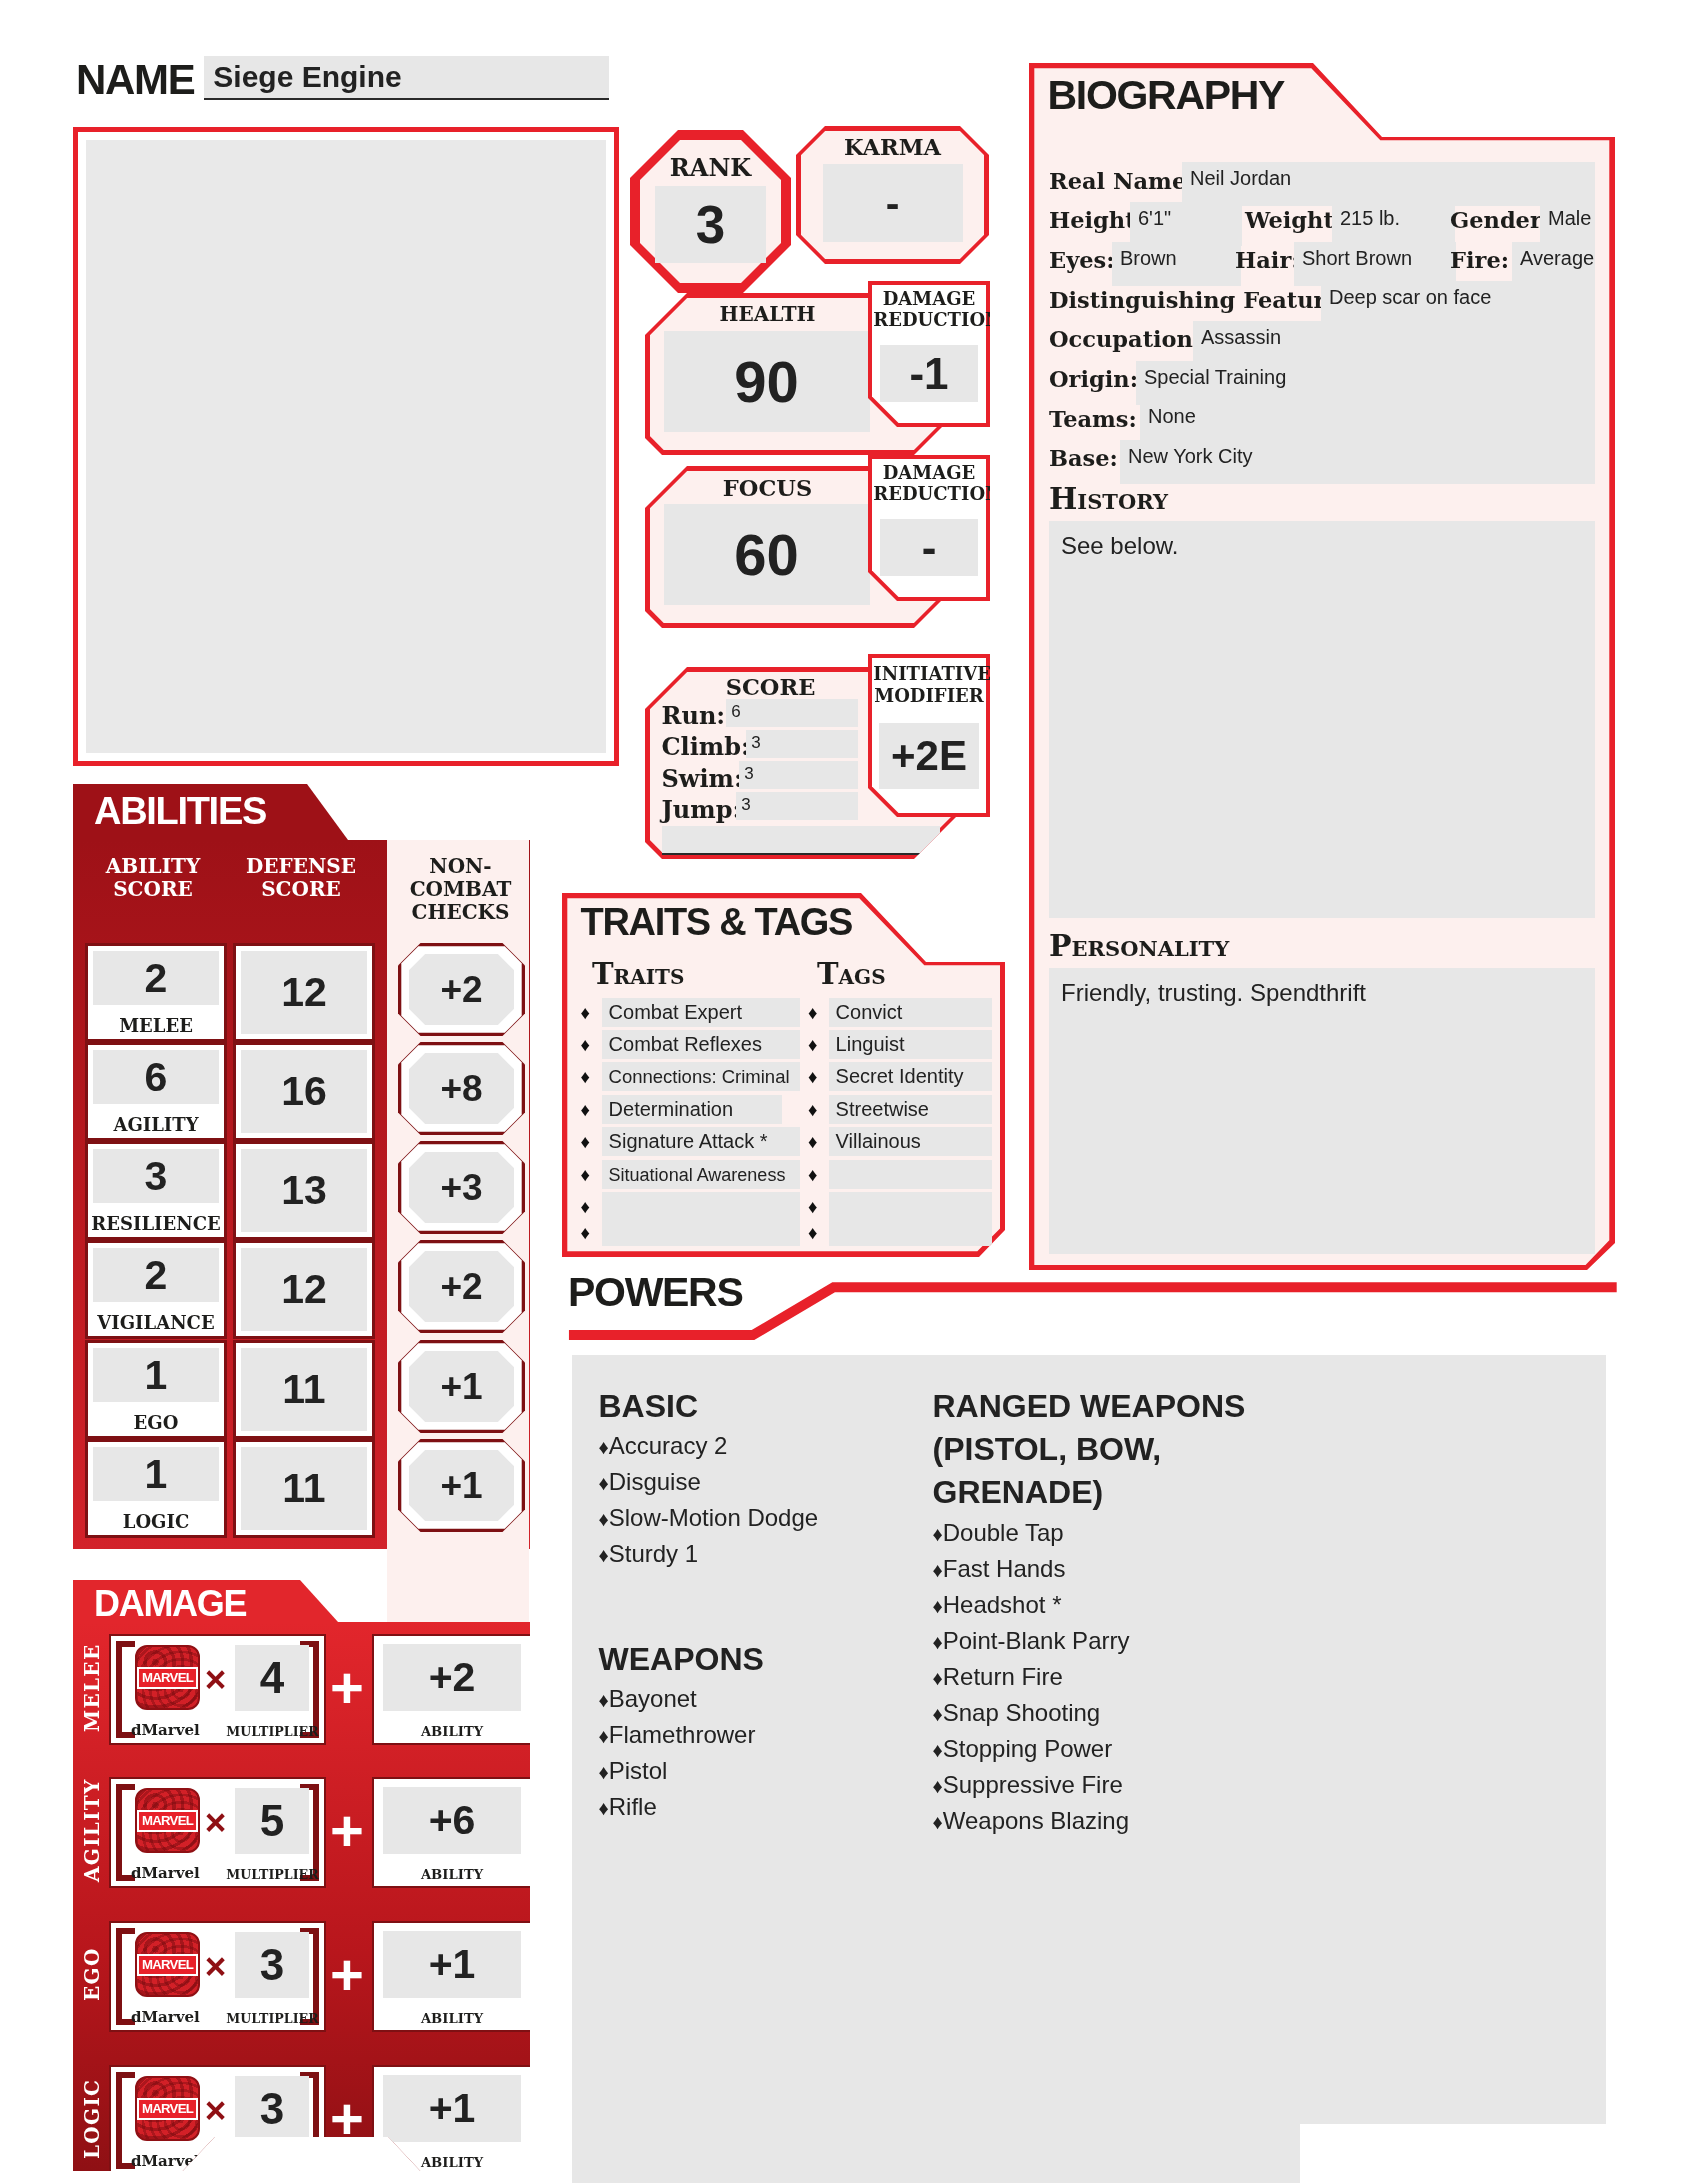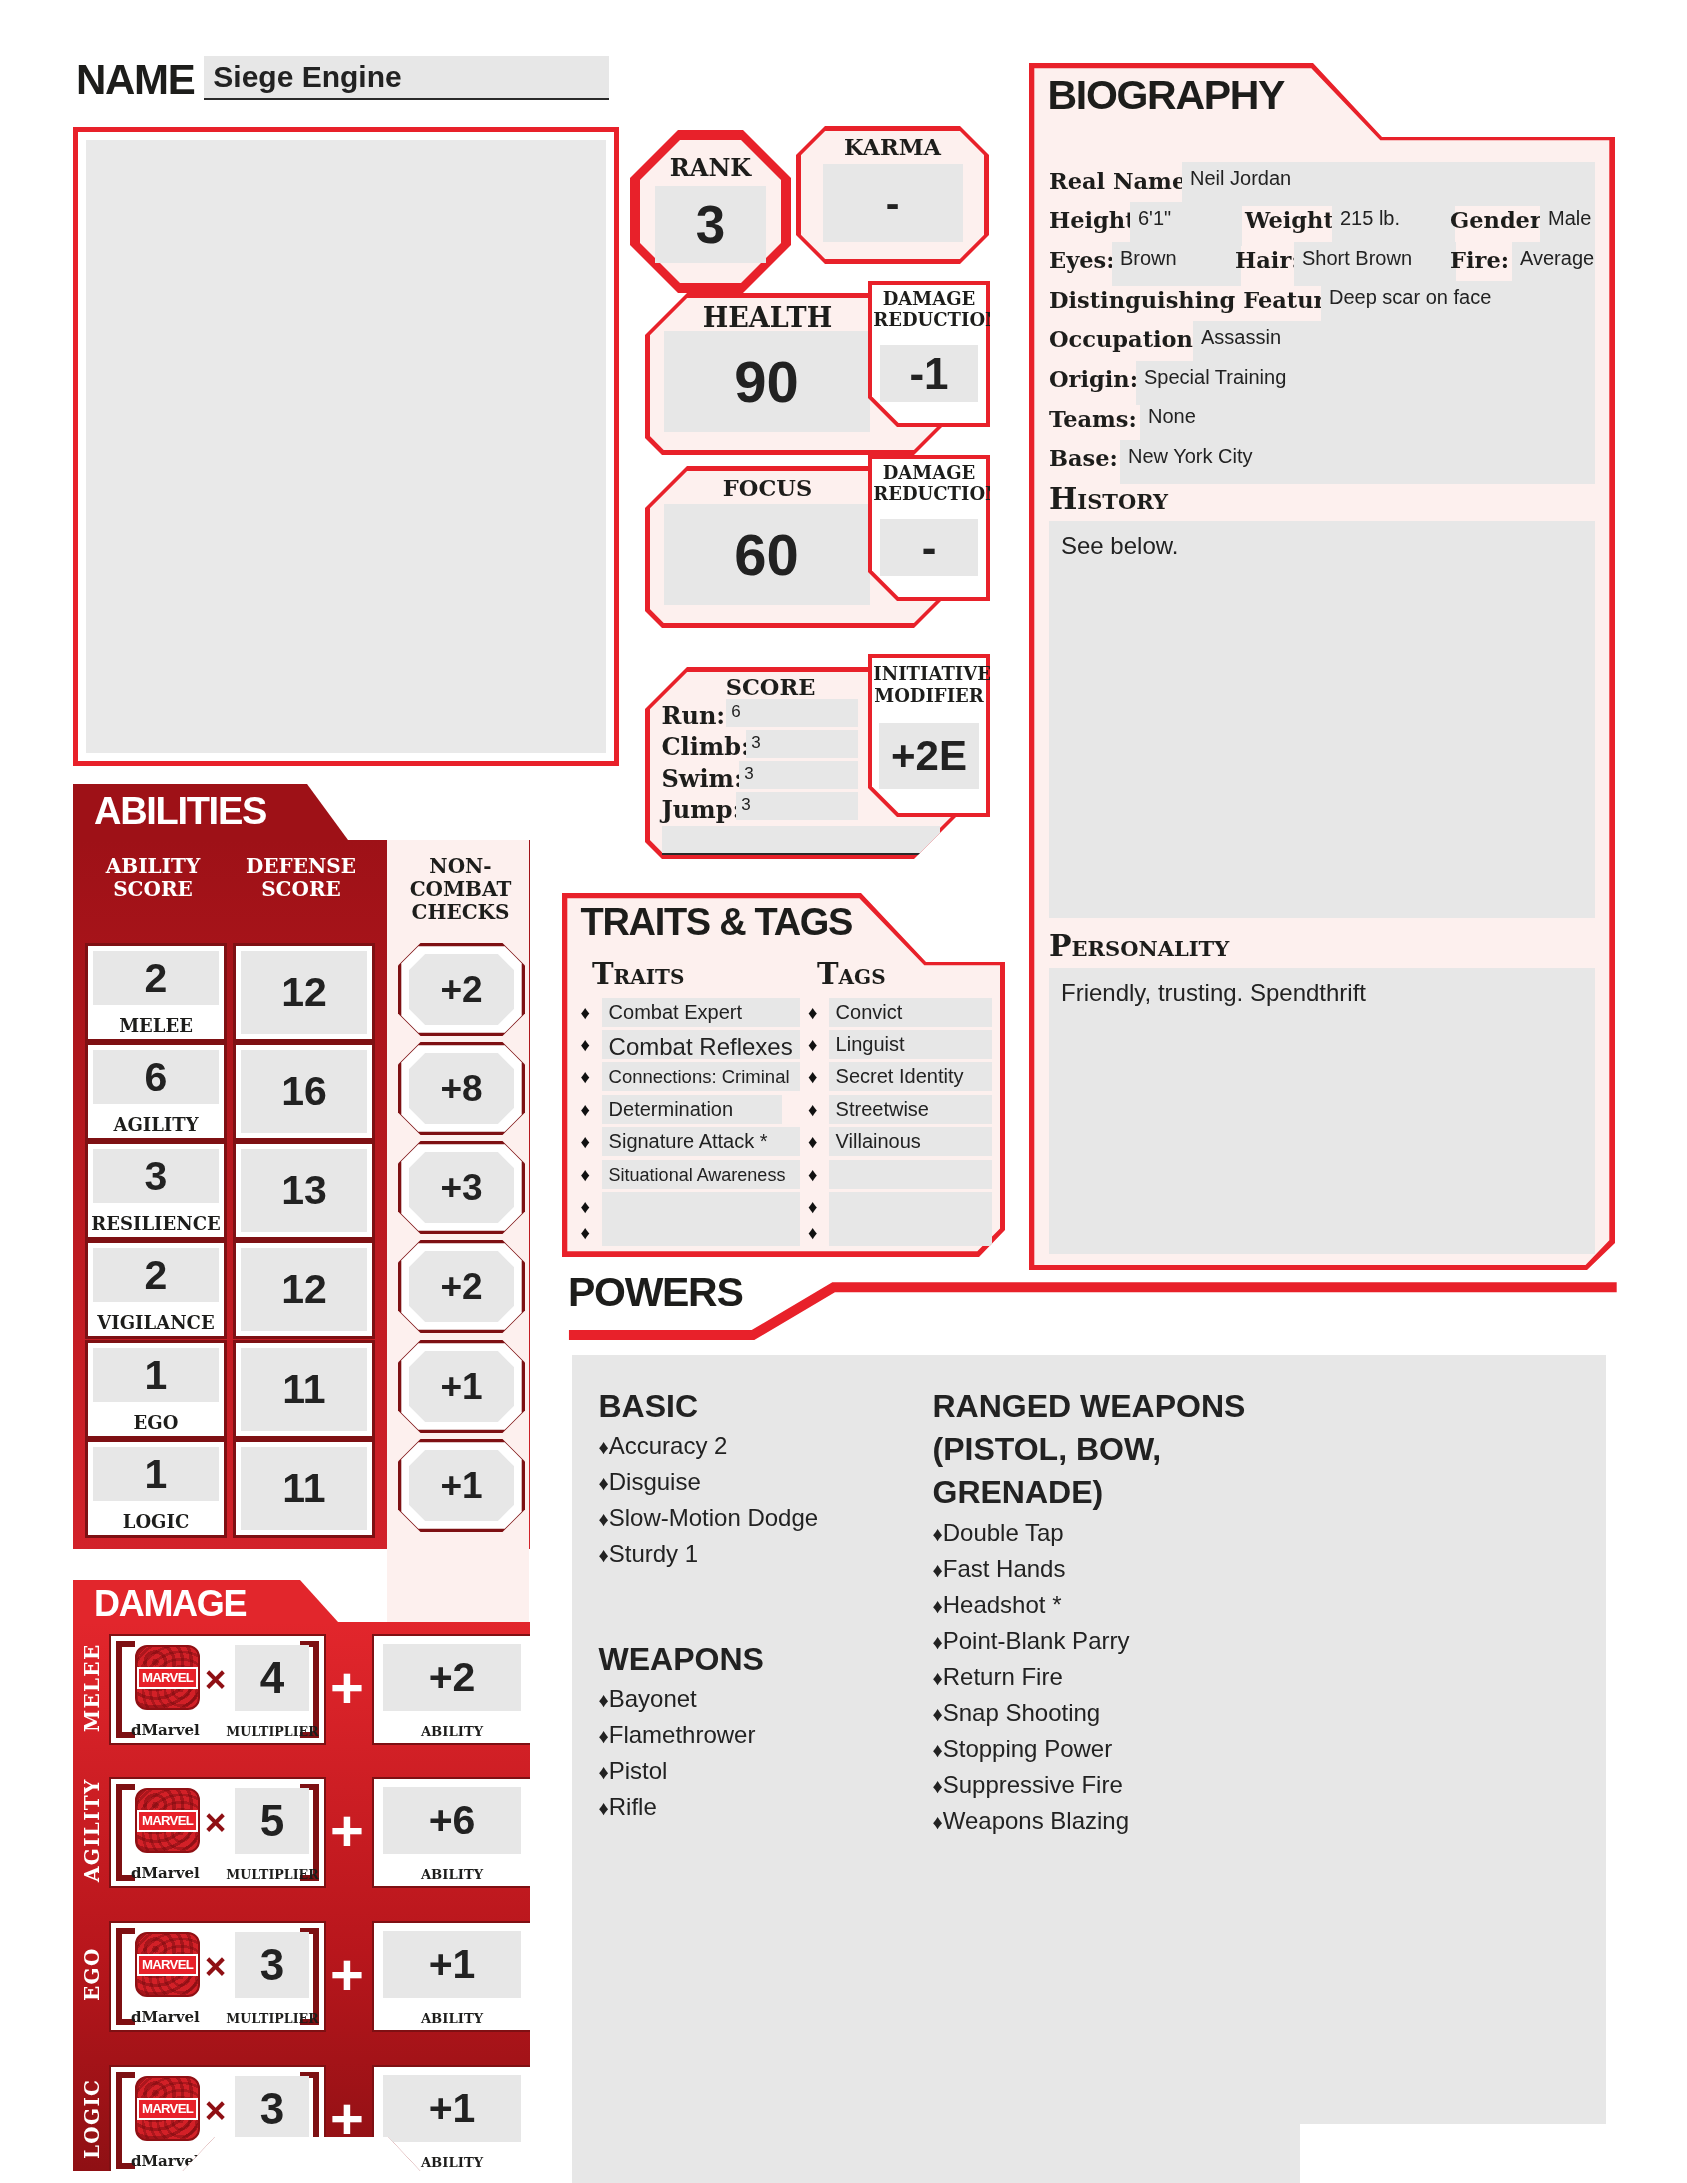--- a/index.html
+++ b/index.html
@@ -62,21 +62,21 @@
   <div class="abs" style="left:796px;top:126px;width:193px;height:138px;background:#e8212a;clip-path:polygon(29px 0,calc(100% - 29px) 0,100% 29px,100% calc(100% - 29px),calc(100% - 29px) 100%,29px 100%,0 calc(100% - 29px),0 29px);">
     <div class="abs" style="inset:4.6px;background:#fdf0ee;clip-path:polygon(25px 0,calc(100% - 25px) 0,100% 25px,100% calc(100% - 25px),calc(100% - 25px) 100%,25px 100%,0 calc(100% - 25px),0 25px);"></div>
     <div class="abs slab" style="left:0;right:0;top:8px;text-align:center;font-size:22.5px;">KARMA</div>
     <div class="abs field ctr" style="left:26.5px;right:26.5px;top:38px;height:78px;">
       <span class="num" style="font-size:41px;">-</span>
     </div>
   </div>
 
   <div class="abs p-red" style="left:645px;top:293px;width:311px;height:162px;">
     <div class="p-pink"></div>
-    <div class="abs slab" style="left:20px;width:205px;top:9.3px;text-align:center;font-size:27px;">HEALTH</div>
+    <div class="abs slab" style="left:20px;width:205px;top:9.3px;text-align:center;font-size:20px;">HEALTH</div>
     <div class="abs field ctr" style="left:18.5px;width:206px;top:38px;height:101px;">
       <span class="num" style="font-size:58px;">90</span>
     </div>
   </div>
   <div class="abs dr-red" style="left:868px;top:281px;width:122px;height:146px;">
     <div class="dr-in"></div>
     <div class="abs slab" style="left:5.3px;right:5.3px;top:8px;text-align:center;font-size:18px;line-height:1.15;">DAMAGE REDUCTION</div>
     <div class="abs field ctr" style="left:12px;right:12px;top:64px;height:57px;">
       <span class="num" style="font-size:44px;">-1</span>
     </div>
@@ -297,21 +297,21 @@
     <div class="abs heavy" style="left:18.5px;top:8px;font-size:38px;">TRAITS &amp; TAGS</div>
     <div class="abs slab sc" style="left:30px;top:64px;font-size:29px;">Traits</div>
     <div class="abs slab sc" style="left:255px;top:64px;font-size:29px;">Tags</div>
 
     <div class="abs dia" style="left:18.5px;top:109px;"></div>
     <div class="abs field" style="left:40px;top:105px;width:198px;height:29px;">
         <div style="font-size:20px;color:#222;padding:3.3px 6.6px;white-space:nowrap;">Combat Expert</div>
       </div>
     <div class="abs dia" style="left:18.5px;top:141px;"></div>
     <div class="abs field" style="left:40px;top:137px;width:198px;height:29px;">
-        <div style="font-size:24px;color:#222;padding:3.3px 6.6px;white-space:nowrap;">Combat Reflexes</div>
+        <div style="font-size:20px;color:#222;padding:3.3px 6.6px;white-space:nowrap;">Combat Reflexes</div>
       </div>
     <div class="abs dia" style="left:18.5px;top:173px;"></div>
     <div class="abs field" style="left:40px;top:169px;width:198px;height:29px;">
         <div style="font-size:18.5px;color:#222;padding:4px 6.6px;white-space:nowrap;">Connections: Criminal</div>
       </div>
     <div class="abs dia" style="left:18.5px;top:206px;"></div>
     <div class="abs field" style="left:40px;top:202px;width:180px;height:29px;">
         <div style="font-size:20px;color:#222;padding:3.3px 6.6px;white-space:nowrap;">Determination</div>
       </div>
     <div class="abs dia" style="left:18.5px;top:238px;"></div>

